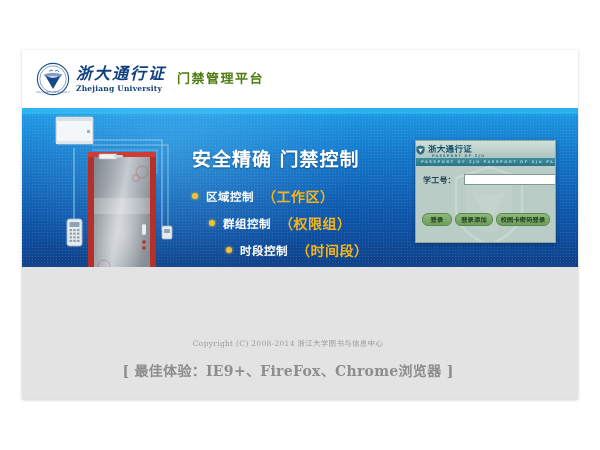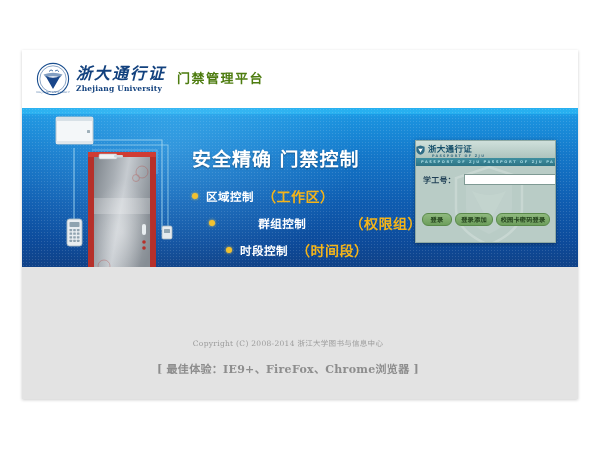--- a/index.html
+++ b/index.html
@@ -152,21 +152,21 @@
   #hero-bullets {
     margin-top: 15px;
   }
   .bullet-row {
     display: flex;
     align-items: center;
     gap: 8px;
     margin-bottom: 7px;
     white-space: nowrap;
   }
-  .bullet-row.indent-1 { padding-left: 17px; justify-content: space-between; }
+  .bullet-row.indent-1 { padding-left: 17px; }
   .bullet-row.indent-2 { padding-left: 34px; }
   .bullet-dot {
     width: 6px; height: 6px;
     border-radius: 50%;
     background: #f2c230;
     flex: 0 0 6px;
     box-shadow: 0 0 3px rgba(255,210,70,0.9);
   }
   .bullet-main {
     font-size: 11.5px;
@@ -316,21 +316,21 @@
     margin-top: 24px;
     font-family: "DejaVu Serif", "Liberation Serif", serif;
     font-size: 7.5px;
     color: #9b9b9b;
     letter-spacing: 0.3px;
     white-space: nowrap;
   }
   #footer-browsers {
     margin-top: 12px;
     font-family: "DejaVu Serif", "Liberation Serif", serif;
-    font-size: 11px;
+    font-size: 14px;
     font-weight: bold;
     color: #8d8d8d;
     letter-spacing: 0.3px;
     white-space: nowrap;
   }
 </style>
 </head>
 <body>
 
 <div id="page-card">

